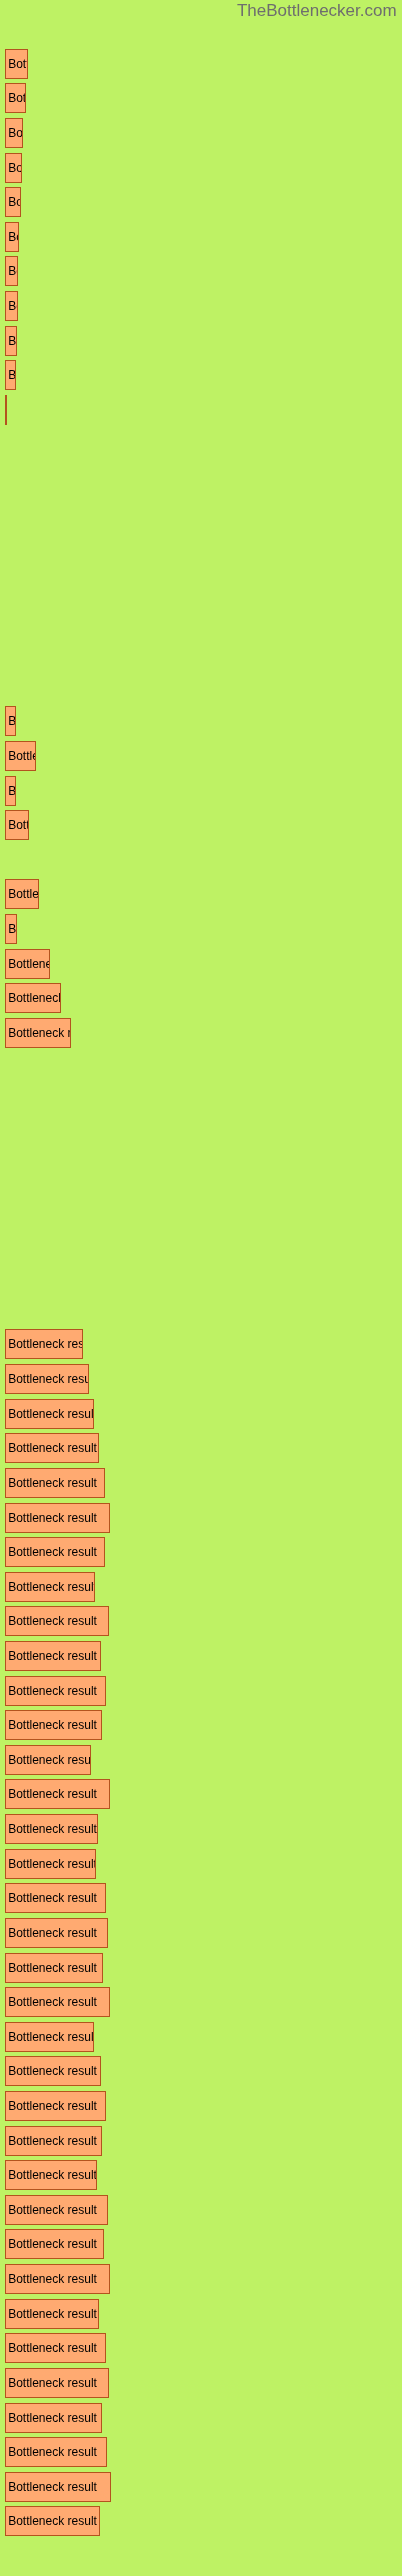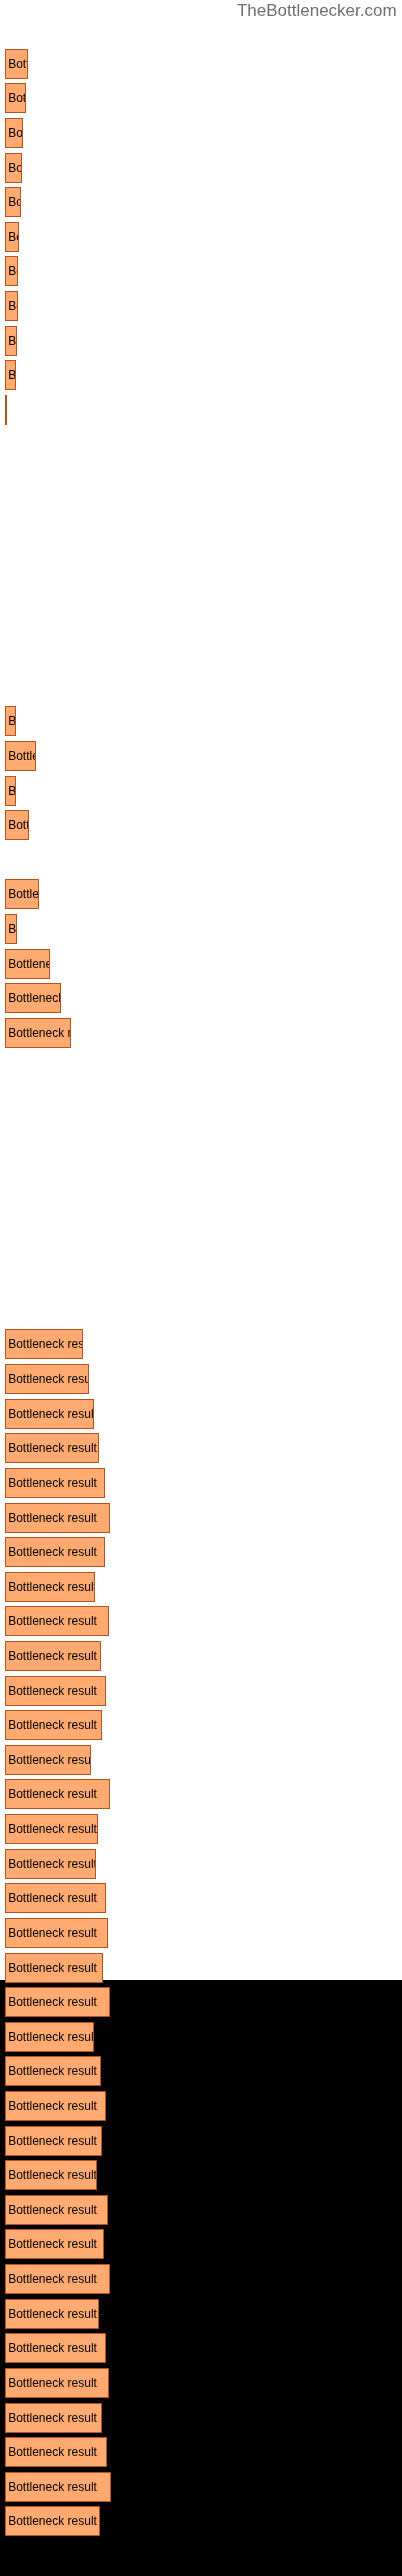--- a/index.html
+++ b/index.html
@@ -8,22 +8,22 @@
     width:403px;
     height:2576px;
     background:#000000;
     font-family:"Liberation Sans", sans-serif;
     overflow:hidden;
     position:relative;
   }
   #chart-root{
     position:relative;
     width:403px;
-    height:1980px;
-    background:#ffffff;
+    height:2576px;
+    background:#bef264;
   }
   
   #watermark{
     position:absolute;
     top:0px;
     right:6.4px;
     width:396px;
     text-align:right;
     color:#6e6e6e;
     font-size:17px;

